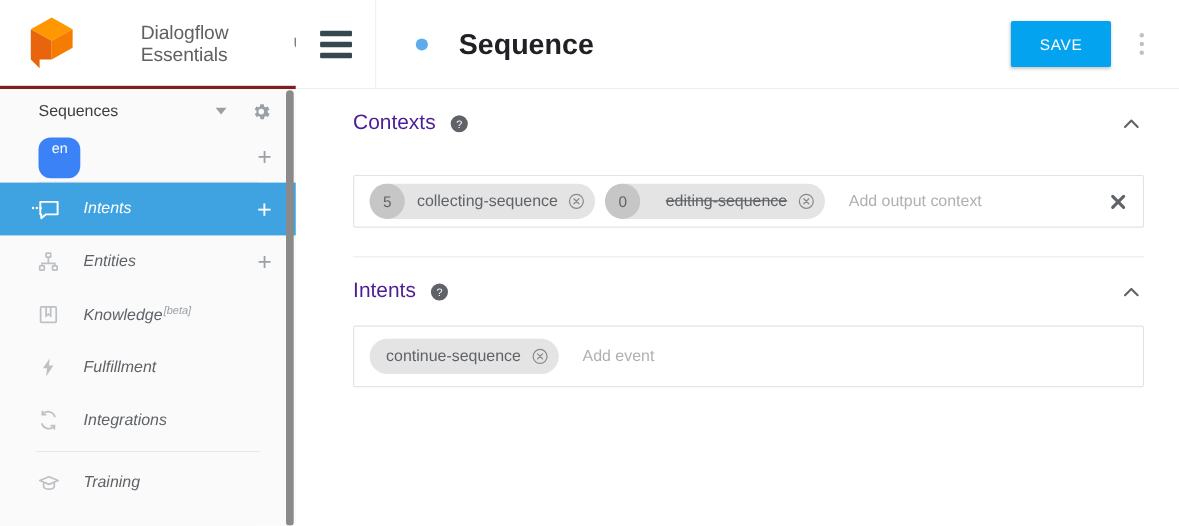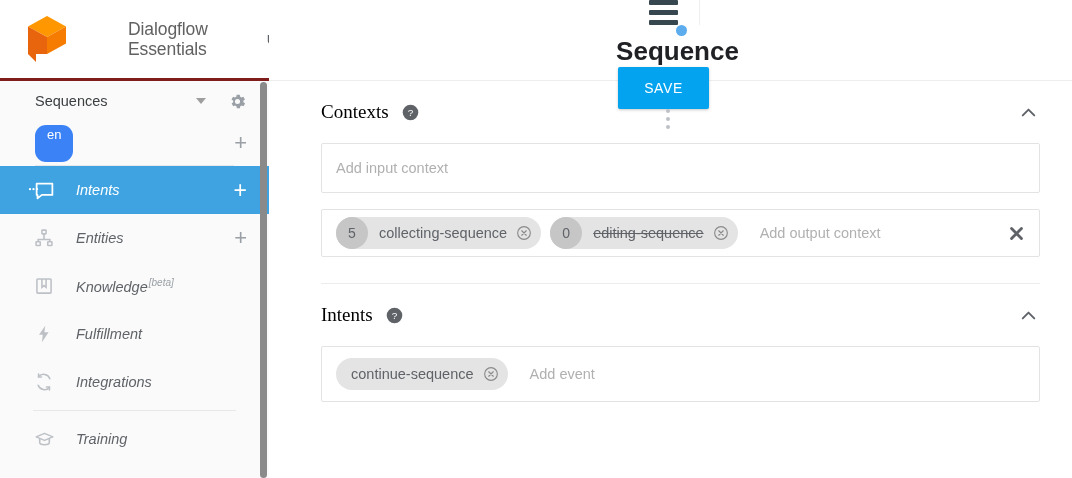--- a/index.html
+++ b/index.html
@@ -192,21 +192,20 @@
     overflow: hidden;
   }
 
   .topbar {
     height: 81px;
     display: flex;
     align-items: center;
     border-bottom: 1px solid #eeeeee;
     background: #ffffff;
     padding-right: 14px;
-    flex-direction: column;
   }
 
   .hamburger {
     width: 73px;
     height: 81px;
     display: flex;
     flex-direction: column;
     align-items: center;
     justify-content: center;
     gap: 5px;
@@ -272,23 +271,22 @@
     padding: 0 32px 0 52px;
   }
 
   .section-head {
     display: flex;
     align-items: center;
     height: 62px;
   }
   .section-title {
     font-size: 19px;
-    color: #000000;
+    color: #4c1d95;
     margin-right: 13px;
-    font-family: Liberation Serif, serif;
   }
   .help-icon { width: 17px; height: 17px; cursor: pointer; }
   .chev-up { width: 23px; height: 23px; cursor: pointer; }
 
   .field-box {
     border: 1px solid #e3e3e3;
     border-radius: 2px;
     min-height: 48px;
     display: flex;
     align-items: center;
@@ -331,21 +329,21 @@
     justify-content: center;
     flex: 0 0 32px;
     cursor: pointer;
   }
   .chip-label {
     font-size: 14.5px;
     color: #5f6368;
     padding: 0 9px 0 11px;
     white-space: nowrap;
   }
-  .chip.expired .chip-label { text-decoration: line-through; }
+  .chip.expired .chip-label { text-decoration: line-through; margin-left: 12px; }
   .chip-x { width: 16px; height: 16px; cursor: pointer; flex: 0 0 16px; }
 
   .chip.plain { padding-left: 0; }
   .chip.plain .chip-label { padding-left: 15px; }
 
   .inline-ph {
     font-size: 14.5px;
     color: #b0b0b0;
     margin-left: 13px;
     white-space: nowrap;
@@ -518,23 +516,20 @@
           </svg>
         </span>
         <span class="spacer"></span>
         <span class="chev-up">
           <svg viewBox="0 0 24 24" width="23" height="23" fill="none" stroke="#5f6368" stroke-width="2" stroke-linecap="round" stroke-linejoin="round">
             <path d="M6 15l6-6 6 6"></path>
           </svg>
         </span>
       </div>
 
-      <div class="field-box tall">
-        <span class="placeholder">Add input context</span>
-      </div>
 
       <div class="field-box ctx-row">
         <span class="chips">
 
           <span class="chip">
             <span class="chip-count">5</span>
             <span class="chip-label">collecting-sequence</span>
             <span class="chip-x">
               <svg viewBox="0 0 24 24" width="16" height="16" fill="none" stroke="#8a8a8a" stroke-width="1.7">
                 <circle cx="12" cy="12" r="9.5"></circle>

